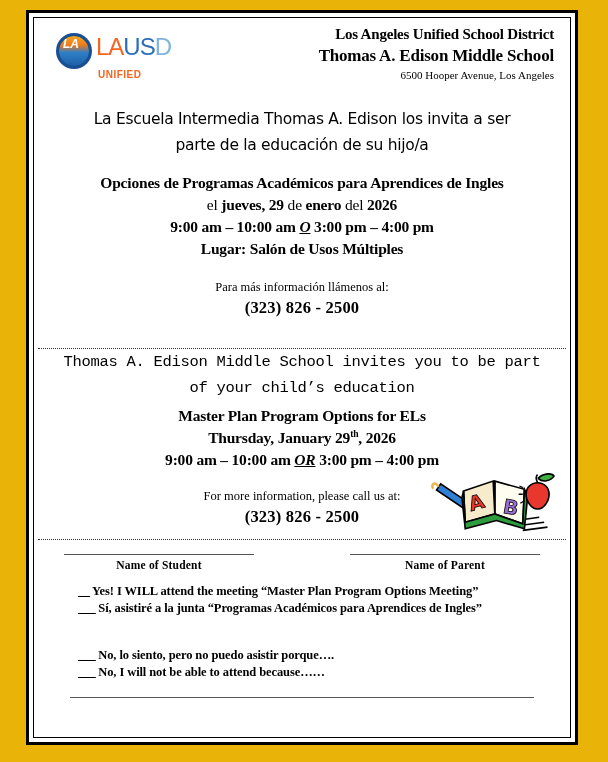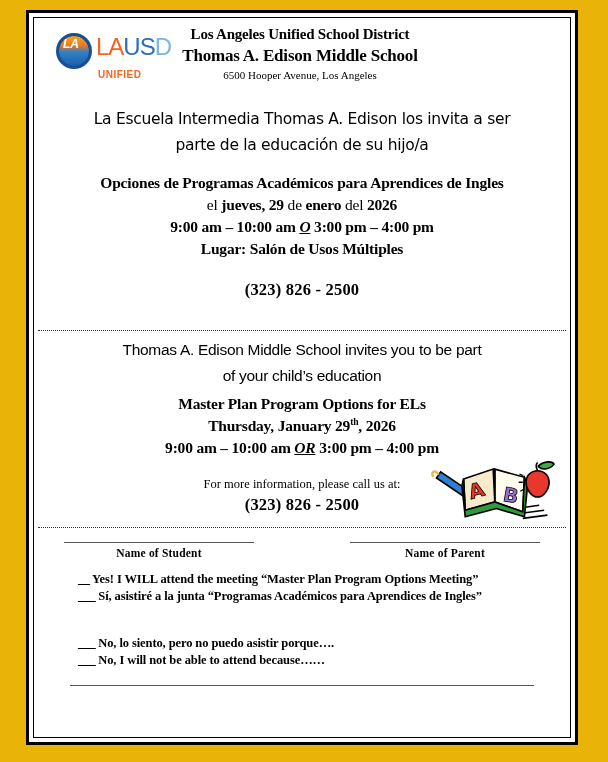--- a/index.html
+++ b/index.html
@@ -45,22 +45,22 @@
     overflow: hidden;
   }
 
   
   .header {
     position: relative;
     height: 74px;
   }
   .header-text {
     position: absolute;
-    left: 0; right: 4px; top: 6px;
-    text-align: center;
+    left: 0; right: 16px; top: 6px;
+    text-align: right;
   }
   .hdr-line1 {
     font-size: 15px;
     font-weight: bold;
     line-height: 20px;
     letter-spacing: -0.2px;
   }
   .hdr-line2 {
     font-size: 17px;
     font-weight: bold;
@@ -154,24 +154,23 @@
     text-align: center;
   }
   .invite-es {
     font-family: "DejaVu Sans", sans-serif;
     font-size: 15.5px;
     line-height: 26px;
     margin-top: 14px;
     letter-spacing: -0.3px;
   }
   .invite-en {
-    font-family: Liberation Sans, sans-serif;
+    font-family: Liberation Mono, monospace;
     font-size: 15.5px;
     line-height: 26px;
-    margin-top: 6px;
     letter-spacing: -0.3px;
   }
   .blockline {
     font-size: 15.5px;
     font-weight: bold;
     line-height: 22px;
     letter-spacing: -0.2px;
   }
   .blockline .reg { font-weight: normal; }
   .blockline u { text-decoration: underline; }
@@ -289,20 +288,21 @@
         </div>
 
         <div style="margin-top:14px;">
           <div class="blockline">Opciones de Programas Académicos para Aprendices de Ingles</div>
           <div class="blockline"><span class="reg">el</span> <span>jueves, 29</span> <span class="reg">de</span> <span>enero</span> <span class="reg">del</span> <span>2026</span></div>
           <div class="blockline"><span>9:00 am – 10:00 am</span> <u class="ital">O</u> <span>3:00 pm – 4:00 pm</span></div>
           <div class="blockline">Lugar: Salón de Usos Múltiples</div>
         </div>
 
         <div style="margin-top:18px;">
+          <div class="callinfo">Para más información llámenos al:</div>
           <div class="phone">(323) 826 - 2500</div>
         </div>
       </div>
 
       <div style="height:28px;"></div>
       <div class="dotted-sep"></div>
 
       <div class="section">
         <div class="invite-en">
           <div>Thomas A. Edison Middle School invites you to be part</div>

